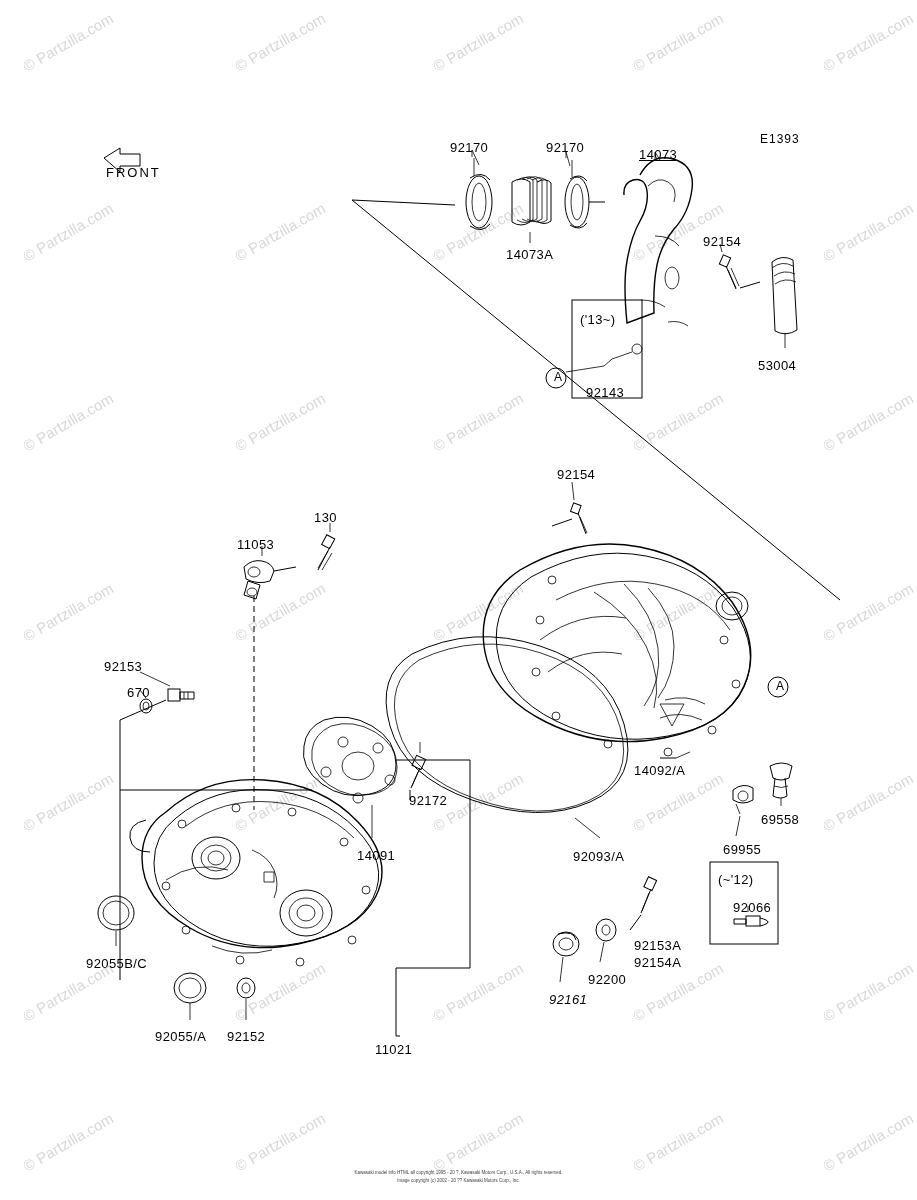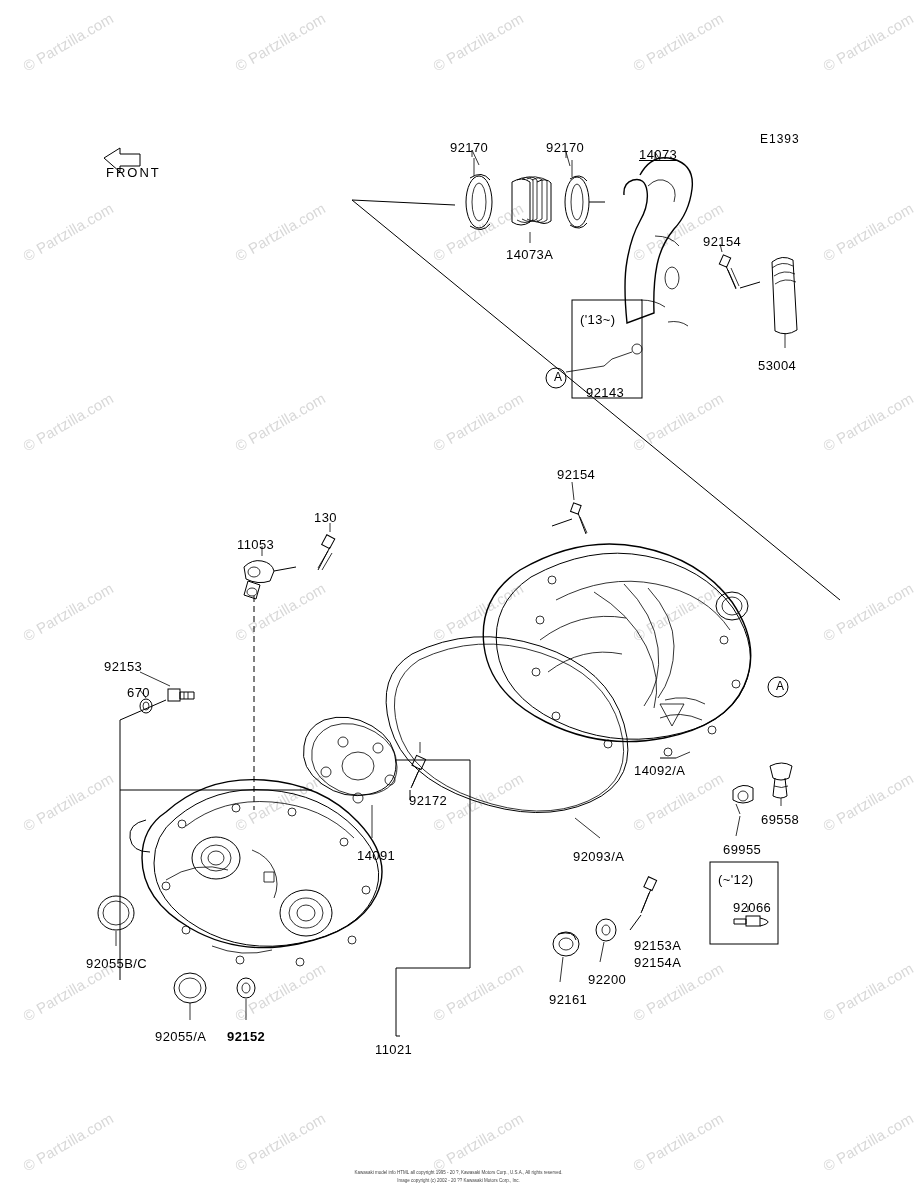--- a/index.html
+++ b/index.html
@@ -372,23 +372,23 @@
       <div class="lbl" style="left: 634px; top: 763px;">14092/A</div>
       <div class="lbl" style="left: 573px; top: 849px;">92093/A</div>
       <div class="lbl" style="left: 761px; top: 812px;">69558</div>
       <div class="lbl" style="left: 723px; top: 842px;">69955</div>
       <div class="lbl" style="left: 718px; top: 872px;">(~'12)</div>
       <div class="lbl" style="left: 733px; top: 900px;">92066</div>
       <div class="lbl" style="left: 86px; top: 956px;">92055B/C</div>
       <div class="lbl" style="left: 634px; top: 938px;">92153A</div>
       <div class="lbl" style="left: 634px; top: 955px;">92154A</div>
       <div class="lbl" style="left: 588px; top: 972px;">92200</div>
-      <div class="lbl" style="left: 549px; top: 992px;">92161</div>
+      <div class="lbl" style="left: 549px; top: 992px; font-style: italic;">92161</div>
       <div class="lbl" style="left: 155px; top: 1029px;">92055/A</div>
-      <div class="lbl" style="left: 227px; top: 1029px; font-weight: bold;">92152</div>
+      <div class="lbl" style="left: 227px; top: 1029px;">92152</div>
       <div class="lbl" style="left: 375px; top: 1042px;">11021</div>
     </div>
 
   <div class="code" style="left:760px;top:132px;">E1393</div>
 
   <div class="lbl" style="left:106px;top:165px;font-size:13px;letter-spacing:2px;">FRONT</div>
 
   <div id="refs">
       <div class="lbl" style="left: 554px; top: 370px; font-size: 12px;">A</div>
       <div class="lbl" style="left: 776px; top: 679px; font-size: 12px;">A</div>

